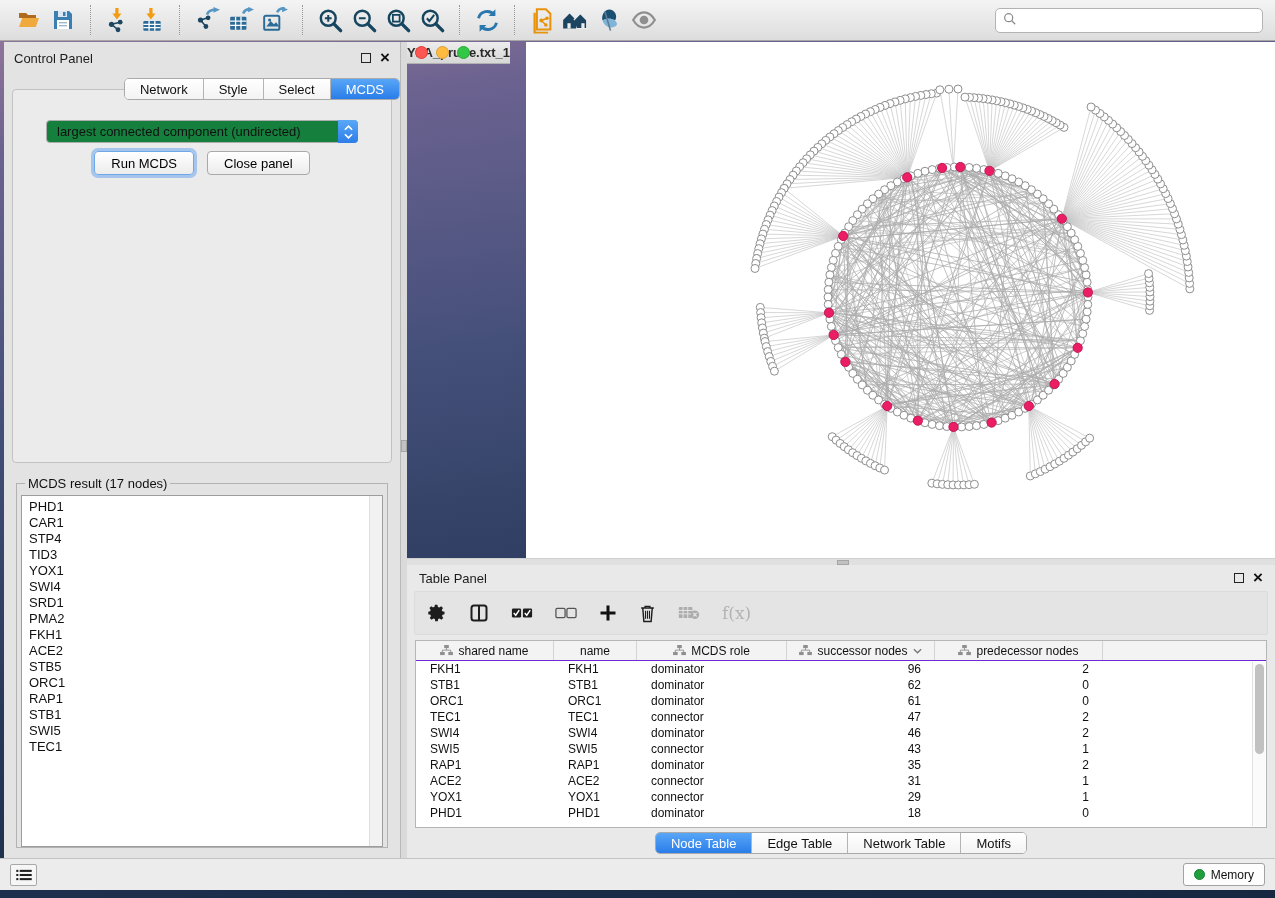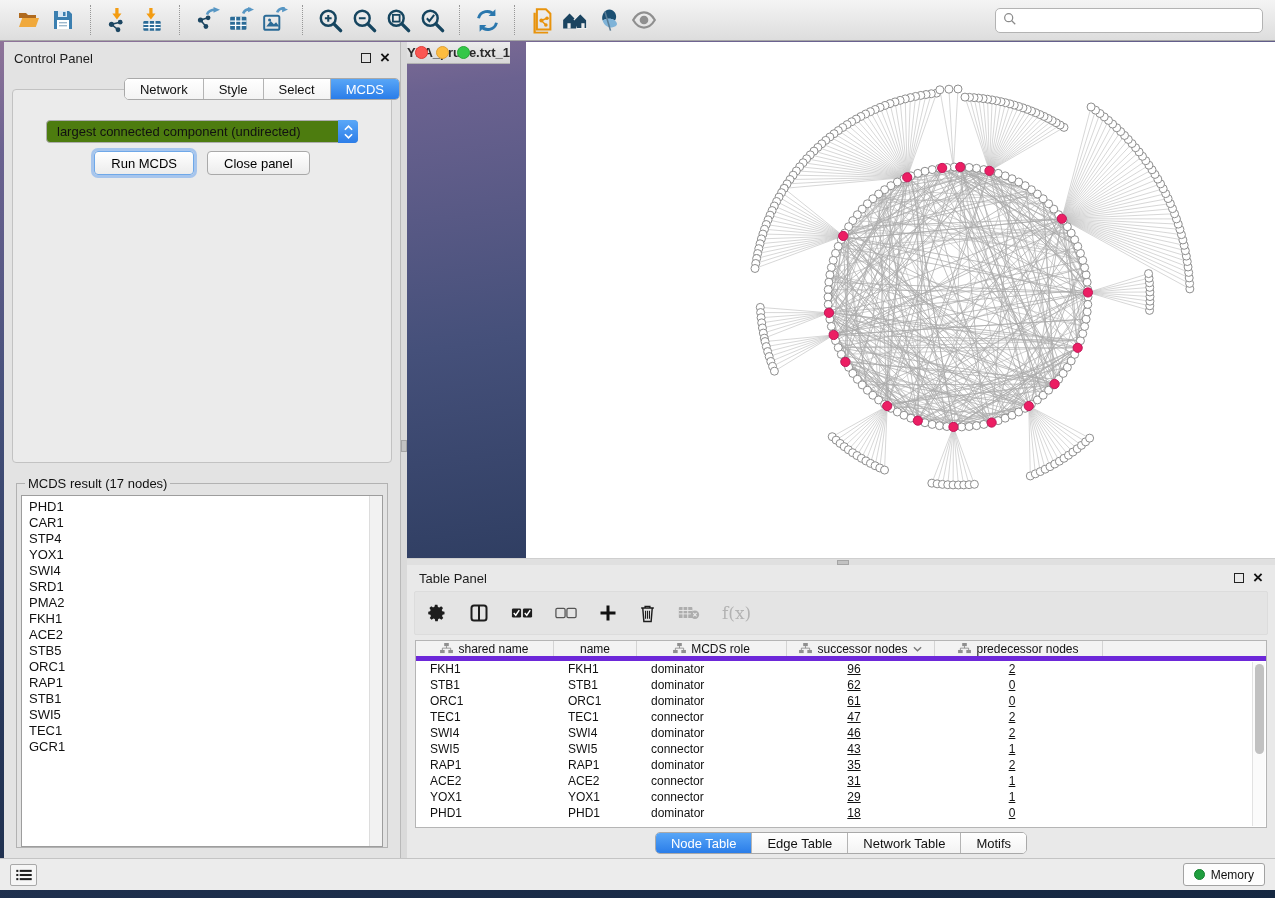--- a/index.html
+++ b/index.html
@@ -32,21 +32,21 @@
   .seg { display:flex; background:#fff; border:1px solid #a9a9a9; border-radius:5px; overflow:hidden; height:22px; }
   .seg-item { padding:0 15px; display:flex; align-items:center; font-size:13px; cursor:pointer;
     border-right:1px solid #b4b4b4; background:linear-gradient(#ffffff,#f3f3f3); white-space:nowrap; }
   .seg-item:last-child { border-right:none; }
   .seg-item.active { background:linear-gradient(#58a6f7,#2a7de9); color:#fff; }
 
   .cp-tabs-row { display:flex; justify-content:flex-end; position:relative; z-index:2; margin-top:4px; }
   .cp-box { margin:-11px 8px 0 8px; height:374px; background:#ebebeb; border:1px solid #c2c2c2;
     border-radius:4px; padding-top:30px; }
   .opt-label { text-align:center; font-size:13px; margin-bottom:10px; }
-  .dropdown { position:relative; width:312px; height:23px; margin:0 auto; background:#4d7c0f;
+  .dropdown { position:relative; width:312px; height:23px; margin:0 auto; background:#15803d;
     border:1px solid #adadad; border-radius:4px; font-size:13px; line-height:21px;
     padding-left:10px; cursor:pointer; white-space:nowrap; }
   .dd-stepper { position:absolute; right:-1px; top:-1px; width:20px; height:23px; border-radius:0 4px 4px 0;
     background:linear-gradient(#5aa8f8,#2c7de8); display:flex; flex-direction:column;
     align-items:center; justify-content:center; gap:2px; }
   .btn-row { display:flex; justify-content:center; gap:13px; margin-top:8px; }
   .mac-btn { height:24px; padding:0 16px; font-size:13px; background:linear-gradient(#ffffff,#ececec);
     border:1px solid #a9a9a9; border-radius:4px; cursor:pointer; font-family:inherit; }
   .mac-btn.focused { border-color:#6fa8e8; box-shadow:0 0 0 3px rgba(98,160,240,.5); }
 
@@ -81,27 +81,27 @@
   
   .table-panel { flex:1; background:#e9e9e9; display:flex; flex-direction:column; min-height:0; }
   .tp-header { height:26px; display:flex; align-items:center; padding:0 12px; }
   .tp-toolbar { height:44px; margin:0 7px; background:#e4e4e4; border:1px solid #dcdcdc; border-radius:2px;
     display:flex; align-items:center; padding:0 12px; gap:22px; }
   .tp-tool { display:flex; align-items:center; justify-content:center; cursor:pointer; }
   .tp-tool.disabled { cursor:default; }
   .fx-label { font-family:"DejaVu Serif",serif; font-size:17px; color:#b3b3b3; }
 
   .tp-table { margin:5px 8px 0 8px; background:#fff; border:1px solid #b5b5b5; flex:1; position:relative; overflow:hidden; }
-  .t-headrow { display:flex; height:20px; background:#f3f3f3; border-bottom:5px solid #6d28d9; }
+  .t-headrow { display:flex; height:20px; background:#f3f3f3; border-bottom:1px solid #6d28d9; }
   .t-hcell { display:flex; align-items:center; justify-content:center; gap:5px; font-size:12px;
     border-right:1px solid #d4d4d4; position:relative; cursor:pointer; }
   .t-row { display:flex; height:16px; cursor:default; }
   .t-cell { font-size:12px; line-height:16px; overflow:hidden; white-space:nowrap; }
   .t-cell.left { padding-left:14px; text-align:left; }
-  .t-cell.num { padding-right:14px; text-align:center;text-decoration:underline; }
+  .t-cell.num { padding-right:14px; text-align:right; }
   .t-scrollbar { position:absolute; top:21px; right:1px; bottom:1px; width:13px; background:#fbfbfb; border-left:1px solid #e2e2e2; }
   .t-thumb { position:absolute; top:2px; left:2px; width:9px; height:90px; background:#c1c1c1; border-radius:5px; cursor:pointer; }
 
   .tp-tabs-row { height:30px; display:flex; justify-content:center; align-items:center; }
 
   
   .status-bar { position:absolute; left:0; right:0; bottom:8px; height:32px; background:#ececec;
     border-top:1px solid #c4c4c4; display:flex; align-items:center; padding:0 10px; }
   .list-btn { width:27px; height:22px; background:#f6f6f6; border:1px solid #a8a8a8; border-radius:2px;
     display:flex; align-items:center; justify-content:center; cursor:pointer; }
@@ -300,33 +300,33 @@
           <button class="mac-btn">Close panel</button>
         </div>
       </div>
       <fieldset class="mcds-fieldset">
         <legend>MCDS result (17 nodes)</legend>
         <div class="mcds-list">
           <div>
               <div class="mcds-item">PHD1</div>
               <div class="mcds-item">CAR1</div>
               <div class="mcds-item">STP4</div>
+              <div class="mcds-item">TID3</div>
               <div class="mcds-item">YOX1</div>
               <div class="mcds-item">SWI4</div>
               <div class="mcds-item">SRD1</div>
               <div class="mcds-item">PMA2</div>
               <div class="mcds-item">FKH1</div>
               <div class="mcds-item">ACE2</div>
               <div class="mcds-item">STB5</div>
               <div class="mcds-item">ORC1</div>
               <div class="mcds-item">RAP1</div>
               <div class="mcds-item">STB1</div>
               <div class="mcds-item">SWI5</div>
               <div class="mcds-item">TEC1</div>
-              <div class="mcds-item">GCR1</div>
             </div>
           <div class="mcds-scroll-gutter"></div>
         </div>
       </fieldset>
     </div>
 
     <div class="vsplitter">
         <div class="handle"></div>
       </div>
 

